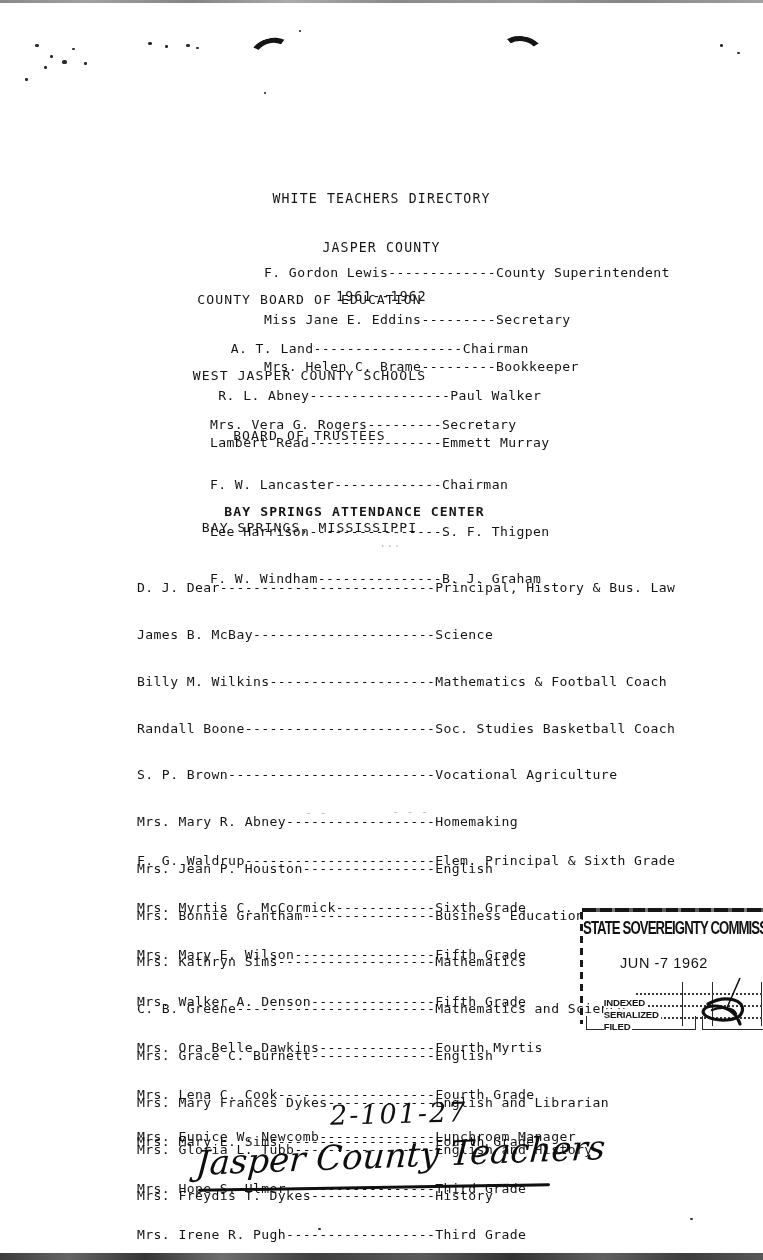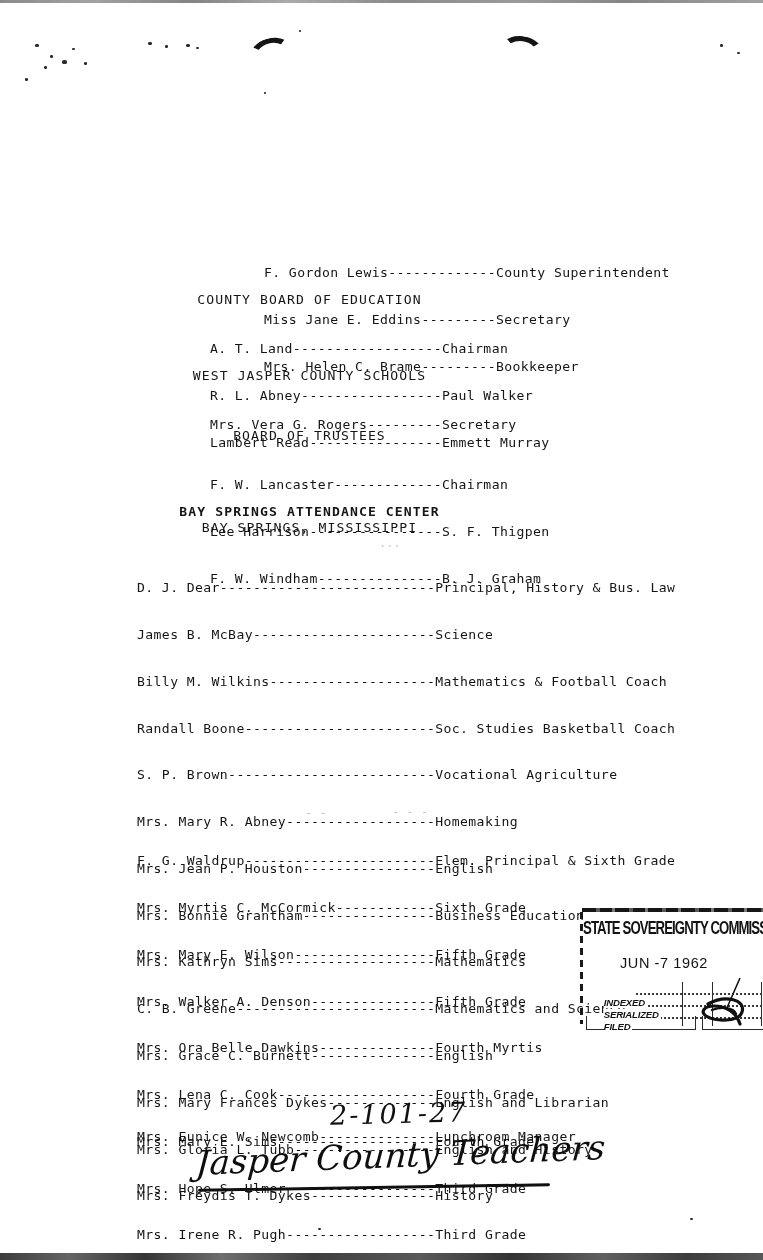--- a/index.html
+++ b/index.html
@@ -67,21 +67,21 @@
     letter-spacing: 1.15px;
     font-size: 13.2px;
     line-height: 16.4px;
   }
   .center-head {
     width: 619px;
     left: 0;
     text-align: center;
     letter-spacing: 1.1px;
   }
-  .heavy { font-weight: bold; letter-spacing: 1.1px; }
+  .heavy { font-weight: bold; letter-spacing: 1.1px; padding-left: 45px; }
 
   
   .ghost {
     position: absolute;
     white-space: pre;
     font-family: "DejaVu Sans Mono", "Liberation Mono", monospace;
     font-size: 12px;
     color: #8c8c8c;
     opacity: .5;
   }
@@ -124,21 +124,20 @@
     left: 42px; top: 47px;
     font-size: 14.5px;
     font-weight: normal;
     letter-spacing: 0.6px;
     white-space: pre;
   }
   .stamp-rows {
     position: absolute;
     left: 6px; top: 78px;
     width: 178px;
-    font-style: italic;
   }
   .stamp-row {
     position: relative;
     height: 12px;
     font-size: 9.6px;
     font-weight: bold;
     letter-spacing: -0.2px;
     white-space: pre;
   }
   .stamp-row .lbl { position: relative; z-index: 2; background: #fff; padding-right: 2px; }
@@ -228,29 +227,34 @@
   <div class="speck" style="left:165px;top:45px;width:3px;height:3px;"></div>
   <div class="speck" style="left:186px;top:44px;width:4px;height:3px;"></div>
   <div class="speck" style="left:196px;top:47px;width:3px;height:2px;"></div>
   <div class="speck" style="left:299px;top:30px;width:2px;height:2px;"></div>
   <div class="speck" style="left:720px;top:44px;width:3px;height:3px;"></div>
   <div class="speck" style="left:737px;top:52px;width:3px;height:2px;"></div>
   <div class="speck" style="left:264px;top:92px;width:2px;height:2px;"></div>
   <div class="speck" style="left:690px;top:1218px;width:3px;height:2px;"></div>
   <div class="speck" style="left:318px;top:1228px;width:3px;height:2px;"></div>
 
+  <div class="tw title-block">
+    <div>WHITE TEACHERS DIRECTORY</div>
+    <div>JASPER COUNTY</div>
+    <div>1961--1962</div>
+  </div>
 
   <div class="tw" style="left:232px; top:234px;margin-left:32px;">
     <div>F. Gordon Lewis-------------County Superintendent</div>
     <div>Miss Jane E. Eddins---------Secretary</div>
     <div>Mrs. Helen C. Brame---------Bookkeeper</div>
   </div>
 
   <div class="tw center-head" style="top:292px;">COUNTY BOARD OF EDUCATION</div>
-  <div class="tw" style="left:210px; top:310px;">
+  <div class="tw" style="left:210px; top:310px;text-align:center;">
     <div>A. T. Land------------------Chairman</div>
     <div>R. L. Abney-----------------Paul Walker</div>
     <div>Lambert Read----------------Emmett Murray</div>
   </div>
 
   <div class="tw center-head" style="top:368px;">WEST JASPER COUNTY SCHOOLS</div>
   <div class="tw" style="left:210px; top:386px;">
     <div>Mrs. Vera G. Rogers---------Secretary</div>
   </div>
 

